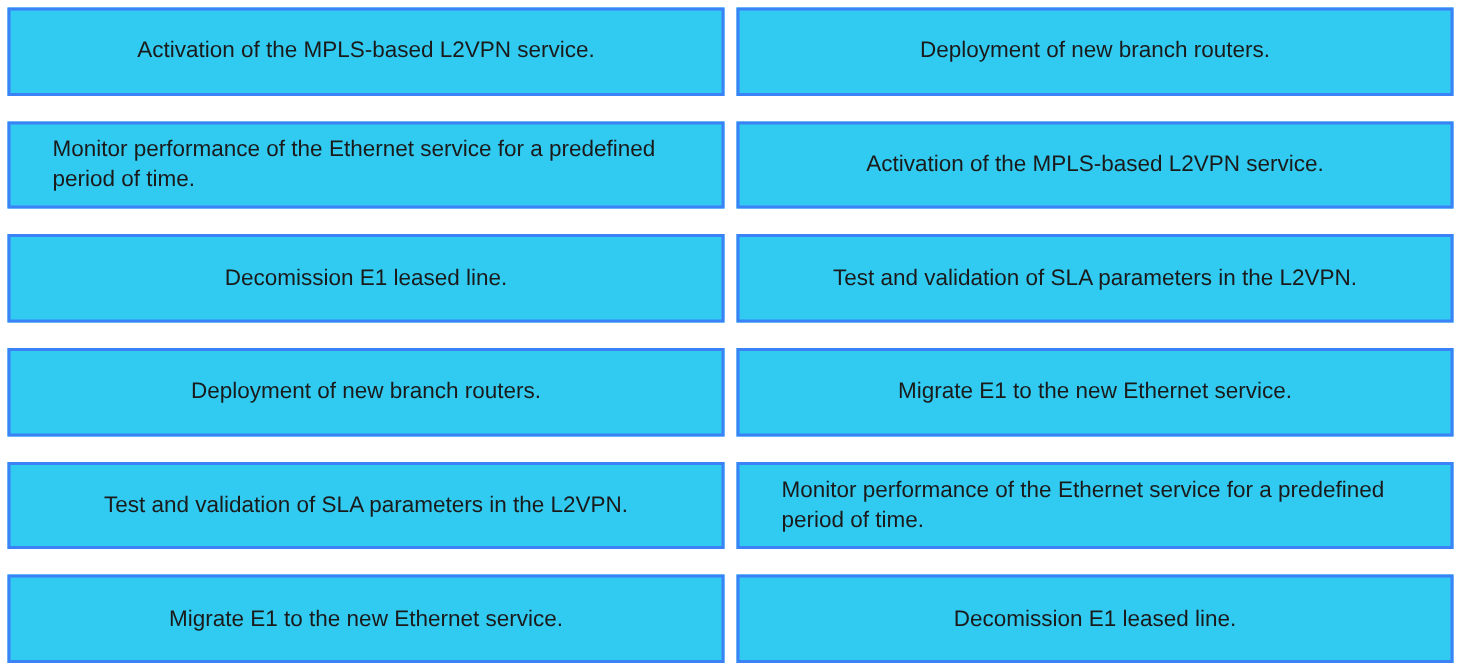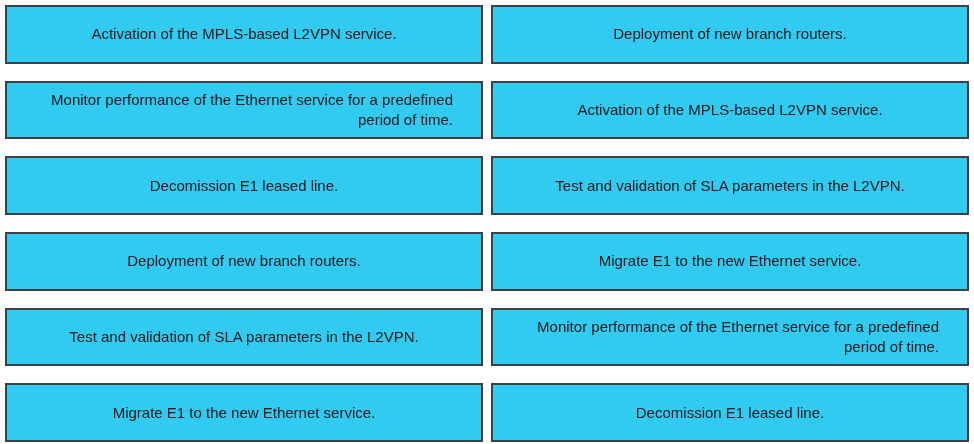--- a/index.html
+++ b/index.html
@@ -16,25 +16,25 @@
     padding: 5px 5px 2px 5px;
     display: grid;
     grid-template-columns: 1fr 1fr;
     grid-auto-rows: 1fr;
     column-gap: 8px;
     row-gap: 17px;
   }
   .card {
     box-sizing: border-box;
     background: #31CBF2;
-    border: 2px solid #404040;
+    border: 2px solid #3b82f6;
     display: flex;
     align-items: center;
     justify-content: center;
-    text-align: right;
+    text-align: left;
     padding: 4px 28px;
     color: #1a1a1a;
     font-size: 15px;
     line-height: 1.35;
     cursor: default;
   }
 </style>
 </head>
 <body>
 

